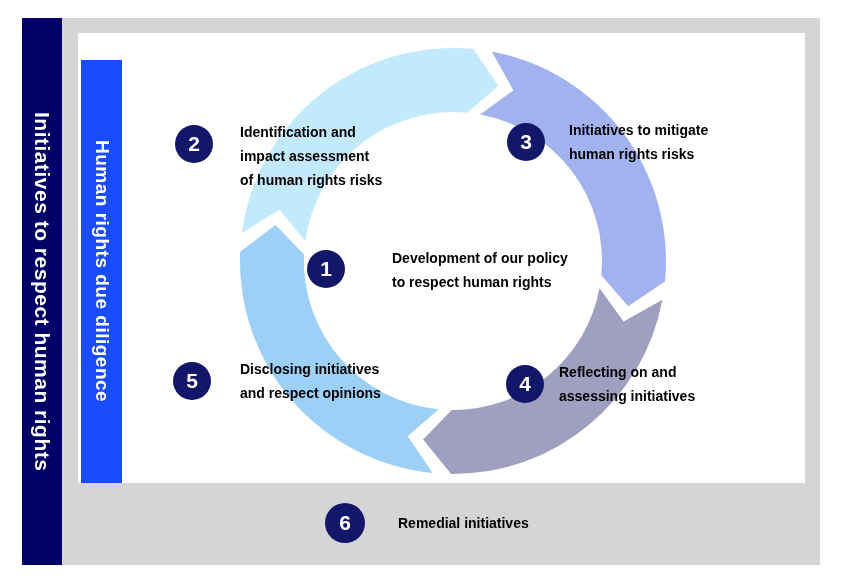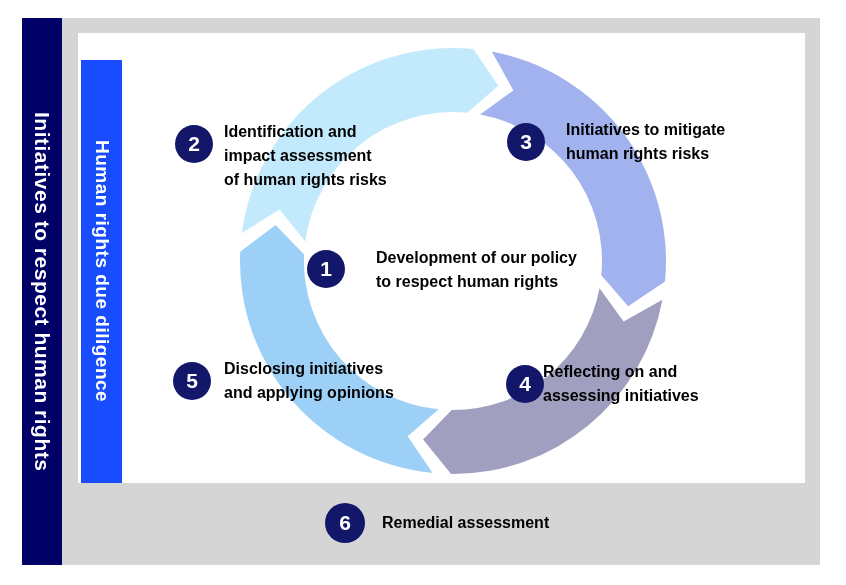--- a/index.html
+++ b/index.html
@@ -68,23 +68,24 @@
     font-weight: bold;
     font-size: 21px;
     display: flex; align-items: center; justify-content: center;
     box-sizing: border-box;
   }
   .badge.big { width: 40px; height: 40px; }
 
   .step-text {
     color: #000000;
     font-weight: bold;
-    font-size: 16px;
+    font-size: 14px;
     line-height: 24px;
     white-space: pre-line;
+    margin-left: 16px;
   }
 </style>
 </head>
 <body>
 
 <div class="abs gray-panel" style="background-color: rgb(213, 213, 213);"></div>
 
 <div class="abs left-banner" style="background-color: rgb(0, 0, 102);">
   <span class="vtext">Initiatives to respect human rights</span>
 </div>
@@ -105,25 +106,25 @@
 <div class="abs badge" style="left:307px; top:250px;">1</div>
 <div class="abs step-text" style="left:376px; top:246px;">Development of our policy
 to respect human rights</div>
 
 <div class="abs badge" style="left:175px; top:125px;">2</div>
 <div class="abs step-text" style="left:224px; top:120px;">Identification and
 impact assessment
 of human rights risks</div>
 
 <div class="abs badge" style="left:507px; top:123px;">3</div>
-<div class="abs step-text" style="left:566px; top:118px;">Initiatives to mitigate
+<div class="abs step-text" style="left:553px; top:118px;">Initiatives to mitigate
 human rights risks</div>
 
 <div class="abs badge" style="left:506px; top:365px;">4</div>
 <div class="abs step-text" style="left:543px; top:360px;">Reflecting on and
 assessing initiatives</div>
 
 <div class="abs badge" style="left:173px; top:362px;">5</div>
 <div class="abs step-text" style="left:224px; top:357px;">Disclosing initiatives
-and applying opinions</div>
+and respect opinions</div>
 
 <div class="abs badge big" style="left:325px; top:503px;">6</div>
-<div class="abs step-text" style="left:382px; top:511px;">Remedial assessment</div>
+<div class="abs step-text" style="left:382px; top:511px;">Remedial initiatives</div>
 
 </body></html>

